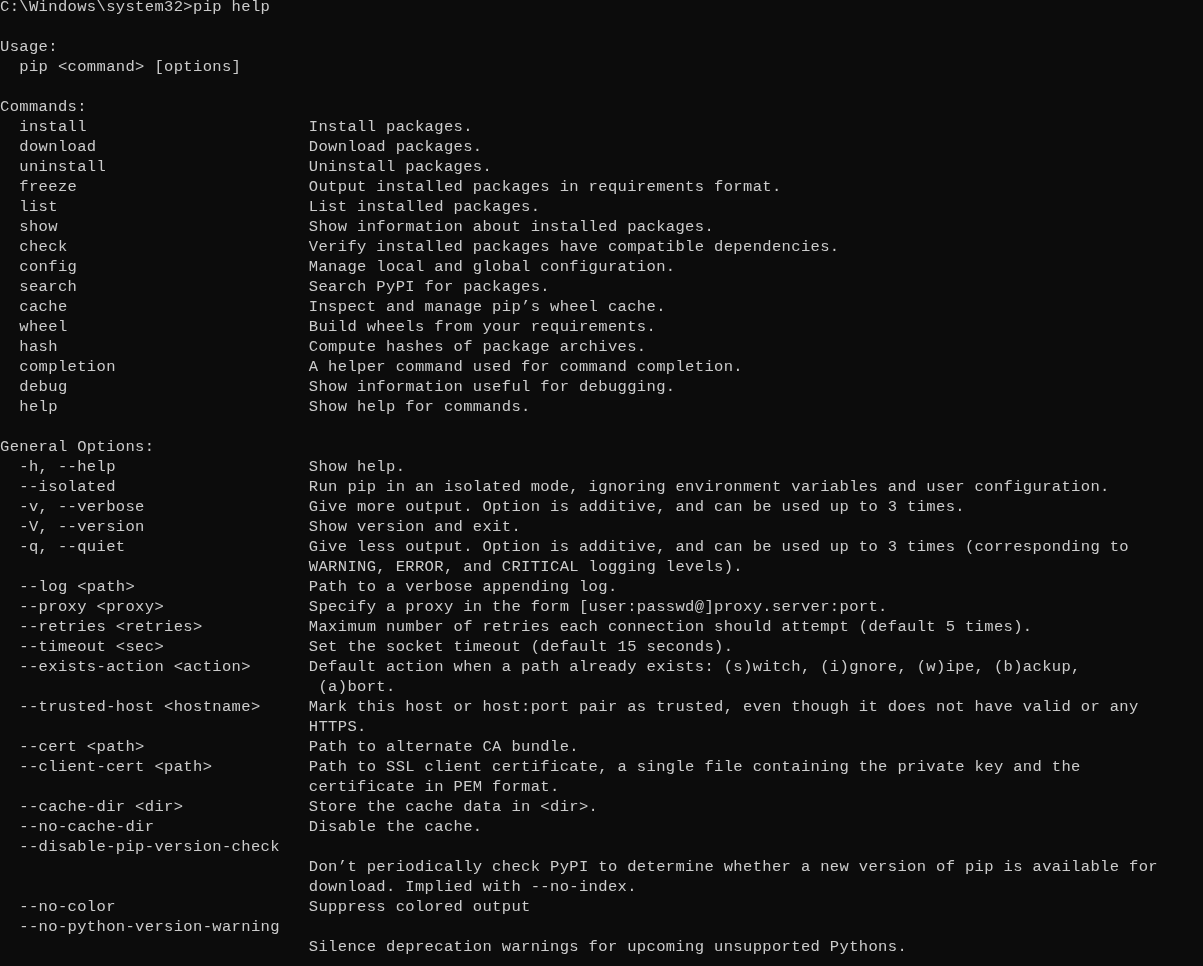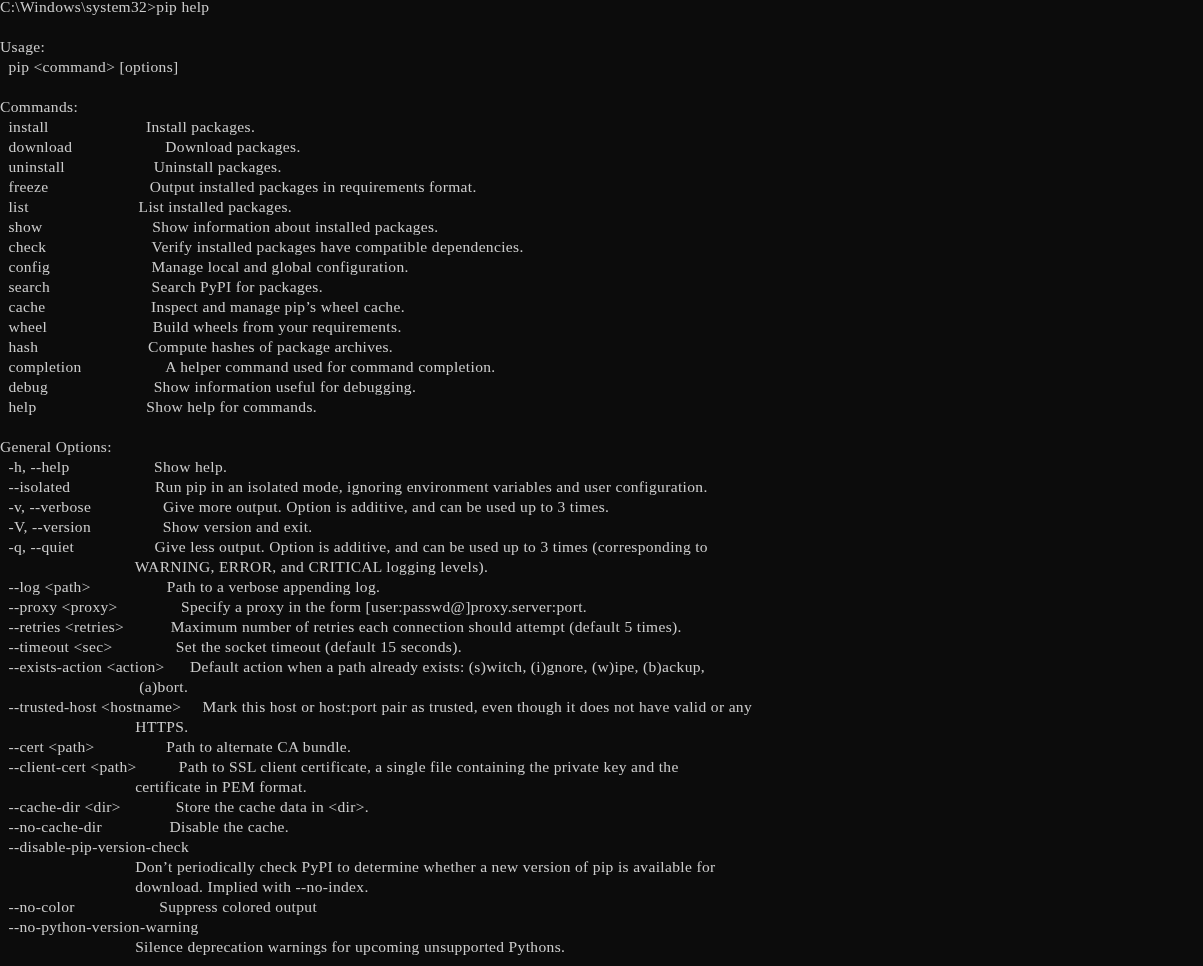--- a/index.html
+++ b/index.html
@@ -12,21 +12,21 @@
     width: 1203px;
     height: 966px;
     overflow: hidden;
   }
   #terminal {
     position: relative;
     width: 1203px;
     height: 966px;
     background: #0c0c0c;
     color: #cccccc;
-    font-family: Liberation Serif, serif;
+    font-family: Liberation Mono, monospace;
     font-size: 15.5px;
     line-height: 20px;
     letter-spacing: 0px;
     white-space: pre;
     padding: 0;
     box-sizing: border-box;
   }
   #screen-lines {
     position: absolute;
     left: 0;

